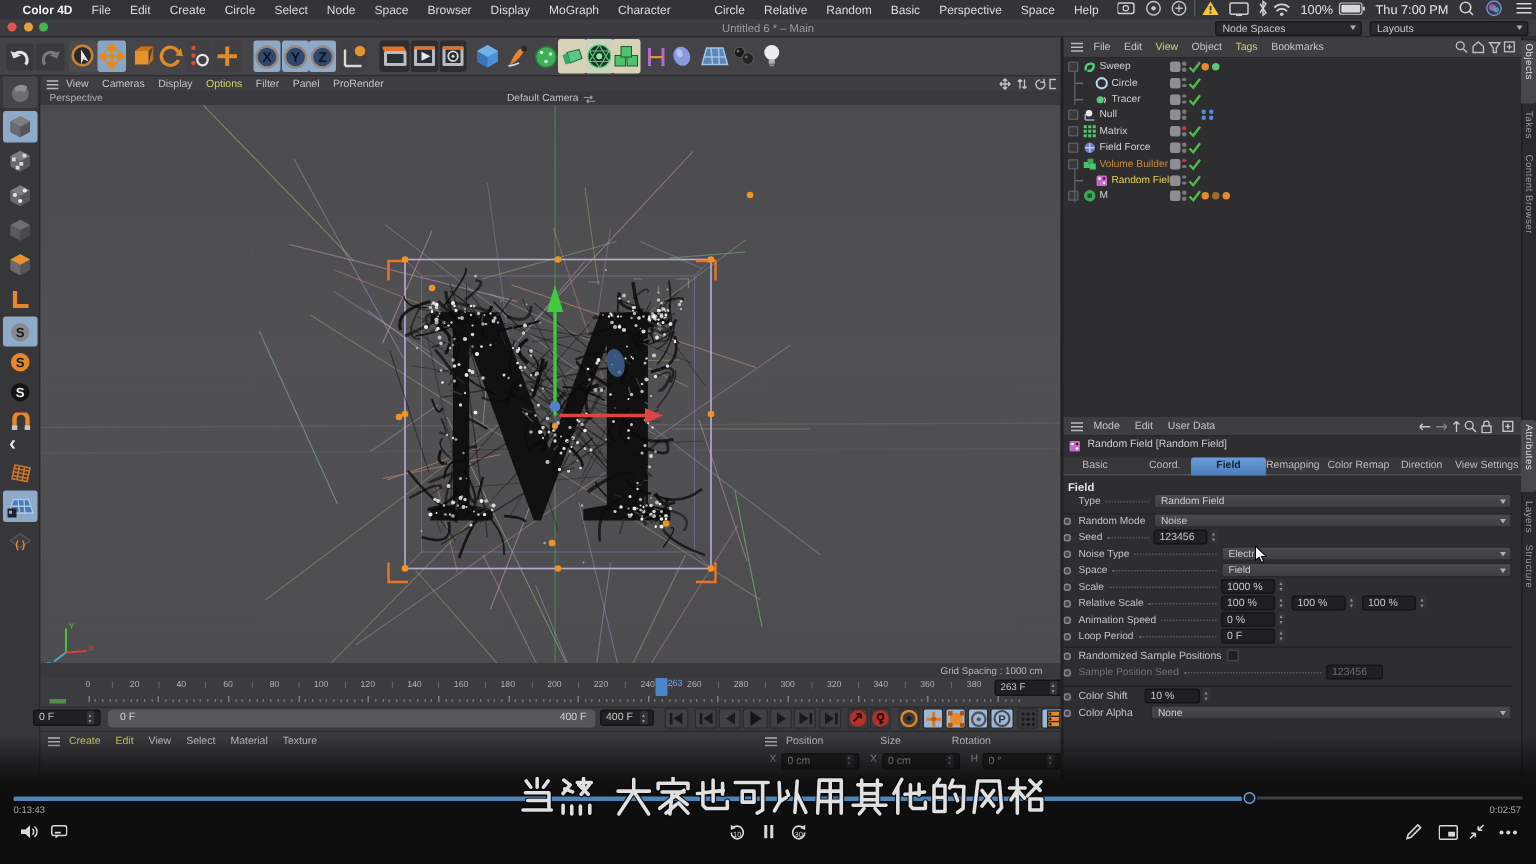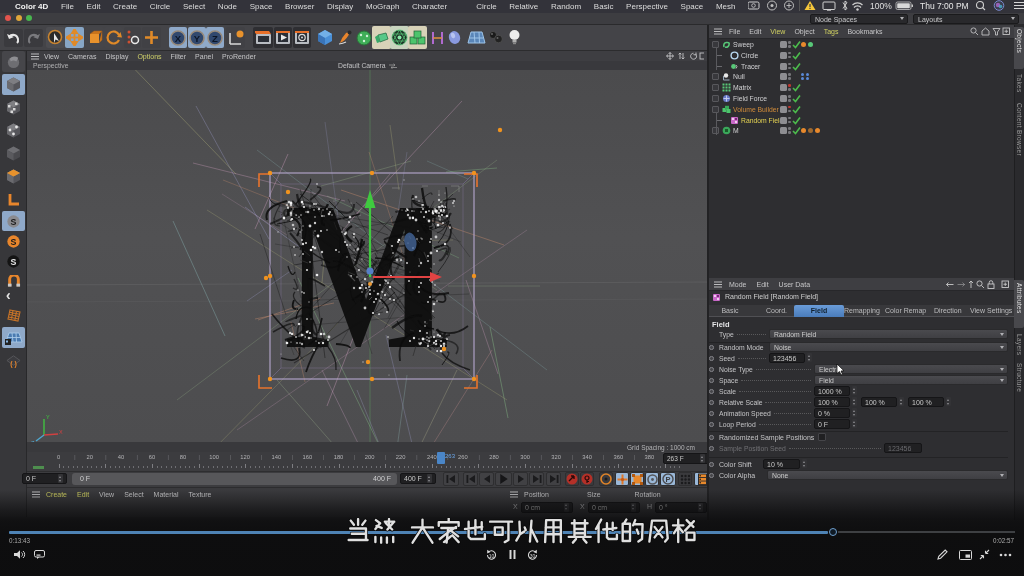--- a/index.html
+++ b/index.html
@@ -34,21 +34,21 @@
       <span style="color:#dcdcdc;font-weight:400;margin-right:12.7px;">Browser</span>
       <span style="color:#dcdcdc;font-weight:400;margin-right:12.7px;">Display</span>
       <span style="color:#dcdcdc;font-weight:400;margin-right:12.7px;">MoGraph</span>
       <span style="color:#dcdcdc;font-weight:400;margin-right:29px;">Character</span>
       <span style="color:#dcdcdc;font-weight:400;margin-right:12.7px;">Circle</span>
       <span style="color:#dcdcdc;font-weight:400;margin-right:12.7px;">Relative</span>
       <span style="color:#dcdcdc;font-weight:400;margin-right:12.7px;">Random</span>
       <span style="color:#dcdcdc;font-weight:400;margin-right:12.7px;">Basic</span>
       <span style="color:#dcdcdc;font-weight:400;margin-right:12.7px;">Perspective</span>
       <span style="color:#dcdcdc;font-weight:400;margin-right:12.7px;">Space</span>
-      <span style="color:#dcdcdc;font-weight:400;margin-right:12.7px;">Mesh</span>
+      <span style="color:#dcdcdc;font-weight:400;margin-right:12.7px;">Help</span>
       <div style="margin-left:auto;margin-right:9px;"><svg width="282" height="13" viewBox="0 0 282 13">
           <rect x="0" y="3" width="11" height="7" rx="1.5" fill="none" stroke="#d0d0d0" stroke-width="1"></rect>
           <circle cx="5.5" cy="6.5" r="1.8" fill="none" stroke="#d0d0d0" stroke-width="0.8"></circle>
           <circle cx="24" cy="6.5" r="4.5" fill="none" stroke="#c0c0c0" stroke-width="1"></circle>
           <circle cx="24" cy="6.5" r="1.5" fill="#c0c0c0"></circle>
           <circle cx="41" cy="6.5" r="4.5" fill="none" stroke="#c0c0c0" stroke-width="1"></circle>
           <path d="M38.5,6.5 h5 M41,4 v5" stroke="#c0c0c0" stroke-width="0.9"></path>
           <rect x="51" y="1" width="1" height="11" fill="#555"></rect>
           <path d="M62,2 L67.5,11 L56.5,11 Z" fill="#f5c63a"></path>
           <rect x="61.4" y="5" width="1.2" height="3" fill="#3a3a3a"></rect>
@@ -71,20 +71,21 @@
           <circle cx="252.5" cy="7.5" r="1.8" fill="#4ab0d0" opacity="0.8"></circle>
           <path d="M266,3.5 h10 M266,6.5 h10 M266,9.5 h10" stroke="#d8d8d8" stroke-width="1.1"></path>
         </svg></div>
     </div>
     <div style="position:absolute;left:0px;top:13px;width:1024px;height:12px;background:#3d3d41;border-bottom:1px solid #2a2a2c;"></div>
     <div style="position:absolute;left:5px;top:15px;display:flex;gap:4.5px;">
       <div style="width:6px;height:6px;border-radius:50%;background:#e3544d;"></div>
       <div style="width:6px;height:6px;border-radius:50%;background:#e0a63a;"></div>
       <div style="width:6px;height:6px;border-radius:50%;background:#48b64f;"></div>
     </div>
+    <div style="position:absolute;left:0px;top:14px;width:1024px;height:11px;text-align:center;font-size:7.5px;color:#9c9c9e;">Untitled 6 * – Main</div>
     <div style="position:absolute;left:810px;top:13.5px;width:98px;height:10.5px;background:#29292c;border:1px solid #1a1a1c;border-radius:2px;color:#c6c6c8;font-size:7px;line-height:9px;padding-left:4px;">Node Spaces<i class="chev"></i></div>
     <div style="position:absolute;left:913px;top:13.5px;width:106px;height:10.5px;background:#29292c;border:1px solid #1a1a1c;border-radius:2px;color:#c6c6c8;font-size:7px;line-height:9px;padding-left:4px;">Layouts<i class="chev"></i></div>
     <div style="position:absolute;left:0px;top:25px;width:1024px;height:26px;background:#444448;border-bottom:1px solid #2c2c2e;"></div>
     <div style="position:absolute;left:4px;top:29px;width:19px;height:18px;display:flex;align-items:center;justify-content:center;background:#3a3a3e;border-radius:2px;">
       <svg width="15" height="13" viewBox="0 0 15 13">
         <path d="M3,5 C6,1.5 11,2.5 12,7 C12.5,9.5 11,11 11,11" fill="none" stroke="#e6e6e6" stroke-width="2"></path>
         <path d="M1,2 L3,7 L8,5 Z" fill="#e6e6e6"></path>
       </svg>
     </div>
     <div style="position:absolute;left:24px;top:29px;width:19px;height:18px;display:flex;align-items:center;justify-content:center;background:#3a3a3e;border-radius:2px;">

